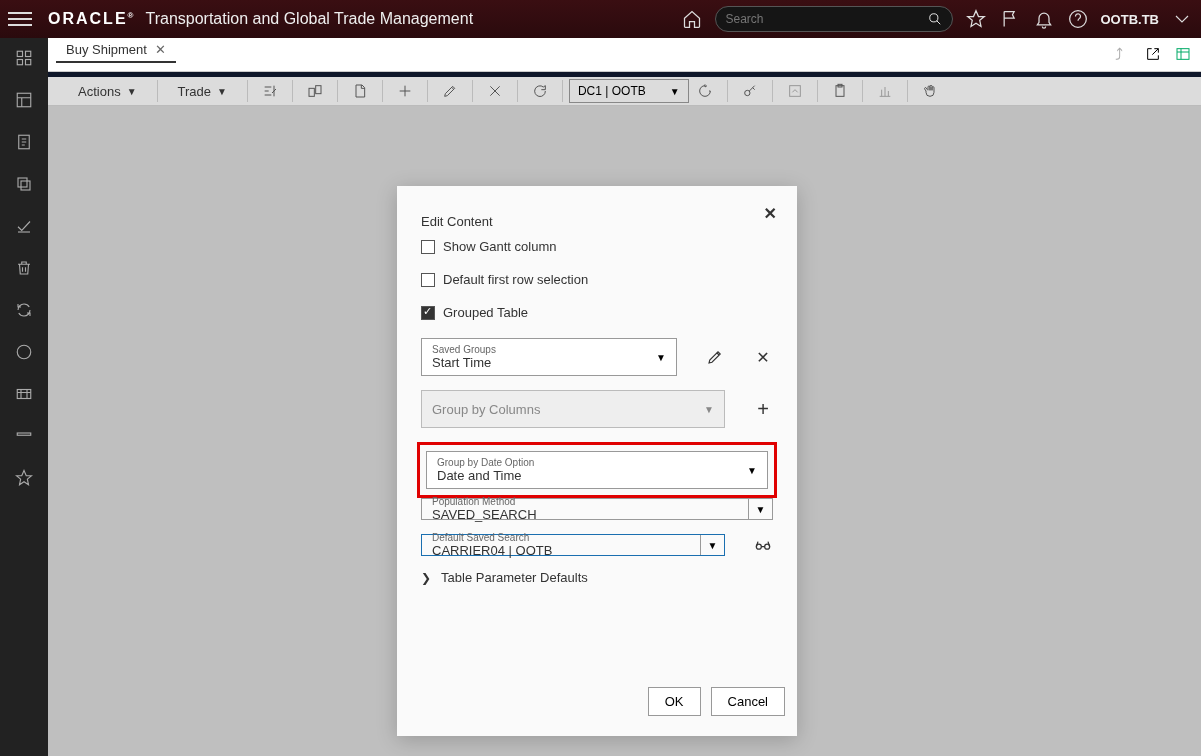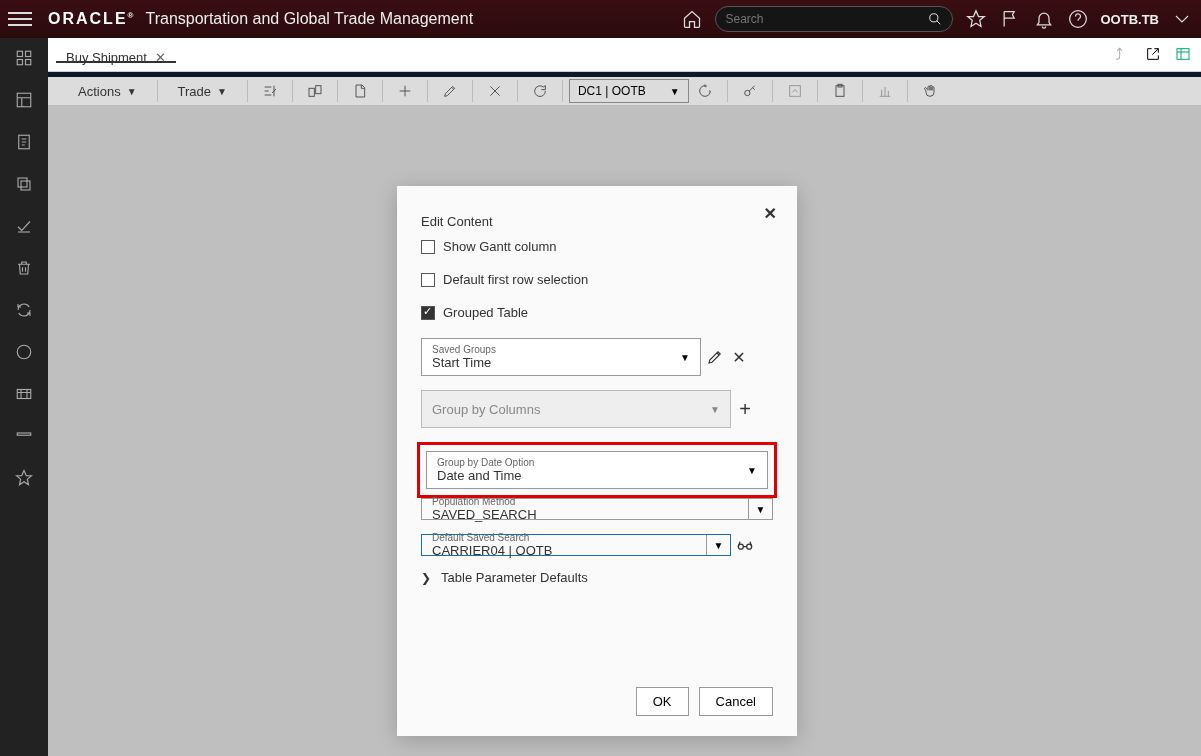--- a/index.html
+++ b/index.html
@@ -17,21 +17,21 @@
 .search-box { width: 238px; height: 26px; background: #151515; border-radius: 13px; display: flex; align-items: center; padding: 0 10px; border: 1px solid #555; }
 .search-input { flex: 1; background: transparent; border: none; color: #aaa; font-size: 12px; outline: none; }
 .user-label { font-size: 13px; font-weight: bold; color: #eee; }
 
 
 .left-rail { position: absolute; left: 0; top: 38px; bottom: 0; width: 48px; background: #222; display: flex; flex-direction: column; align-items: center; padding-top: 10px; gap: 22px; }
 .rail-icon { width: 20px; height: 20px; color: #aaa; cursor: pointer; display: flex; align-items: center; justify-content: center; }
 
 
 .tab-bar { position: absolute; left: 48px; top: 38px; right: 0; height: 34px; background: #fff; border-bottom: 1px solid #ccc; display: flex; align-items: center; padding: 0 8px; }
-.tab { height: 17px; display: flex; align-items: flex-start; gap: 8px; padding: 4px 10px; border-bottom: 2px solid #333; font-size: 13px; color: #333; }
+.tab { height: 17px; display: flex; align-items: flex-end; gap: 8px; padding: 4px 10px; border-bottom: 2px solid #333; font-size: 13px; color: #333; }
 .tab-close { font-size: 13px; cursor: pointer; color: #666; }
 .tab-bar-right { margin-left: auto; display: flex; gap: 12px; }
 .tab-bar-icon { width: 18px; height: 18px; cursor: pointer; }
 
 
 .toolbar { position: absolute; left: 48px; top: 72px; right: 0; height: 34px; background: #dcdcdc; border-top: 5px solid #0f172a; border-bottom: 1px solid #bbb; display: flex; align-items: center; padding: 0 16px; gap: 0; }
 .toolbar-btn { height: 26px; padding: 0 14px; display: flex; align-items: center; gap: 6px; font-size: 13px; color: #333; cursor: pointer; }
 .toolbar-sep { width: 1px; height: 22px; background: #bbb; margin: 0 6px; }
 .toolbar-icon { width: 32px; height: 26px; display: flex; align-items: center; justify-content: center; cursor: pointer; color: #555; }
 .toolbar-select { height: 24px; border: 1px solid #888; padding: 0 8px; font-size: 12px; display: flex; align-items: center; gap: 24px; background: #dcdcdc; }
@@ -40,39 +40,39 @@
 .content { position: absolute; left: 48px; top: 106px; right: 0; bottom: 0; background: #bfbfbf; }
 .modal { position: absolute; left: 397px; top: 186px; width: 400px; height: 550px; background: #fafafa; box-shadow: 0 4px 20px rgba(0,0,0,0.2); padding: 28px 24px 20px 24px; }
 .modal-close { position: absolute; right: 20px; top: 18px; font-size: 16px; cursor: pointer; color: #333; font-weight: bold; }
 .modal-title { font-size: 13px; color: #333; margin-bottom: 10px; }
 .modal-body { padding-top: 0; }
 .check-row { display: flex; align-items: center; gap: 8px; margin-bottom: 18px; font-size: 13px; color: #333; }
 .checkbox { width: 14px; height: 14px; border: 1.5px solid #555; background: #fff; }
 .checkbox.checked { background: #333; position: relative; }
 .checkbox.checked::after { content: "✓"; color: #fff; font-size: 11px; position: absolute; top: -2px; left: 1px; }
 
-.field-row { display: flex; align-items: center; gap: 4px; margin-bottom: 14px; }
+.field-row { display: flex; align-items: center; gap: 28px; margin-bottom: 14px; }
 .field-box { flex: 1; border: 1px solid #999; background: #fff; padding: 4px 10px; position: relative; height: 38px; display: flex; flex-direction: column; justify-content: center; }
 .field-box.disabled { background: #eee; color: #888; border-color: #bbb; }
 .field-label { font-size: 10px; color: #666; }
 .field-value { font-size: 13px; color: #333; }
 .field-caret { position: absolute; right: 10px; top: 50%; transform: translateY(-50%); font-size: 10px; }
 .field-action { width: 20px; height: 20px; cursor: pointer; display: flex; align-items: center; justify-content: center; color: #333; }
 
 .highlight-box { border: 3px solid #e00000; padding: 6px; margin-bottom: 0; margin-left: -4px; margin-right: -4px; }
 .highlight-box .field-box { margin: 0; }
 
 .combo-field { display: flex; border: 1px solid #999; height: 22px; }
 .combo-field.focused { border: 1px solid #1a6fb0; }
 .combo-input { flex: 1; padding: 4px 10px; display: flex; flex-direction: column; justify-content: center; }
 .combo-btn { width: 24px; border-left: 1px solid #999; display: flex; align-items: center; justify-content: center; font-size: 10px; }
 
 .expander { display: flex; align-items: center; gap: 10px; font-size: 13px; color: #333; cursor: pointer; margin-top: 6px; margin-bottom: 40px; }
 
-.modal-footer { position: absolute; bottom: 20px; right: 24px; display: flex; gap: 10px; }
+.modal-footer { position: absolute; bottom: 20px; right: 12px; display: flex; gap: 10px; }
 .btn { border: 1px solid #999; background: #fff; padding: 6px 16px; font-size: 13px; cursor: pointer; }
 
 svg { stroke: currentColor; fill: none; stroke-width: 1.5; }
 </style>
 </head>
 <body>
 
 <div class="header">
   <div class="hamburger">
     <span></span>

